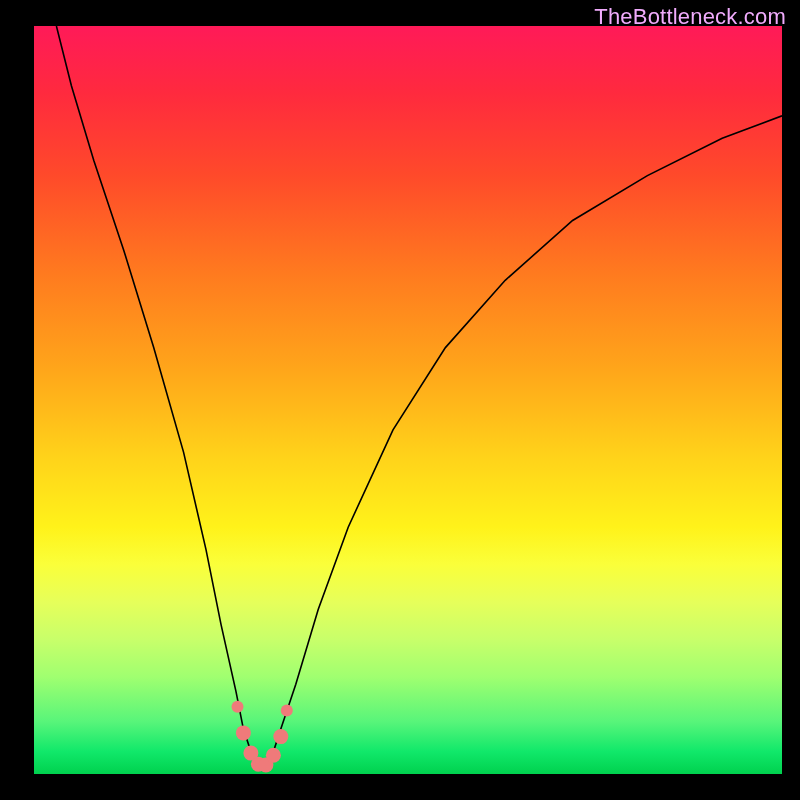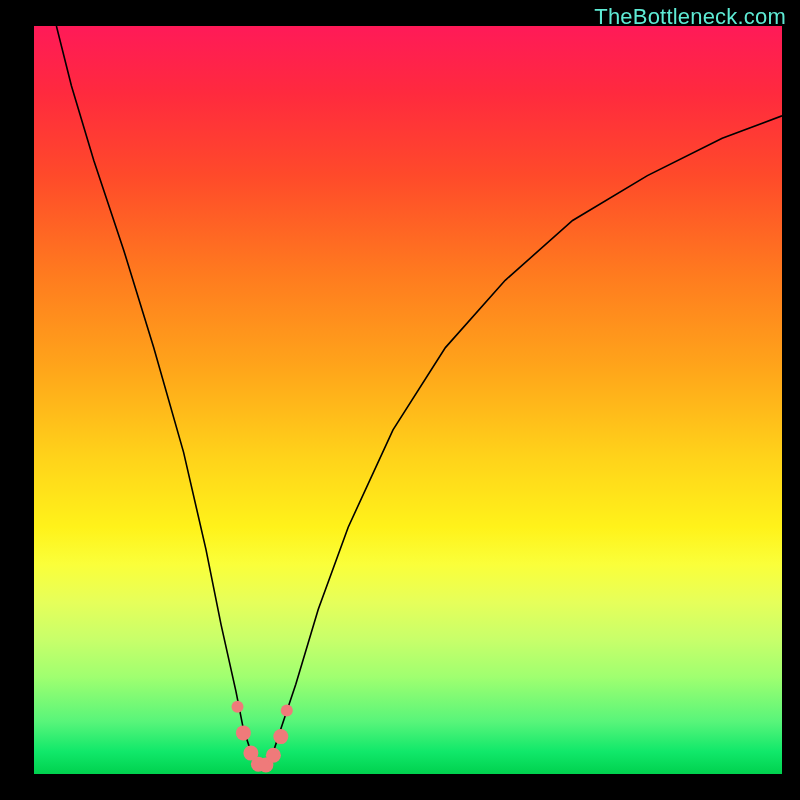--- a/index.html
+++ b/index.html
@@ -14,21 +14,21 @@
   .frame {
     position: relative;
     width: 800px;
     height: 800px;
     background: #000;
   }
   .watermark {
     position: absolute;
     top: 4px;
     right: 14px;
-    color: #5eead4;
+    color: #f0abfc;
     font-size: 22px;
     font-weight: 500;
     letter-spacing: 0.2px;
     z-index: 5;
   }
   .plot-area {
     position: absolute;
     left: 34px;
     top: 26px;
     width: 748px;

